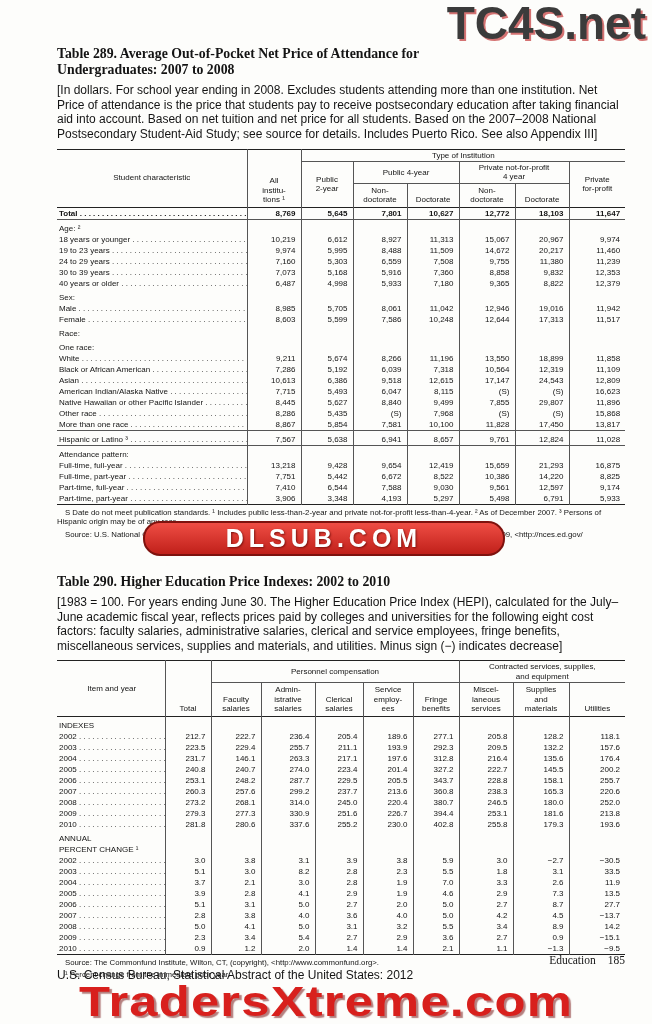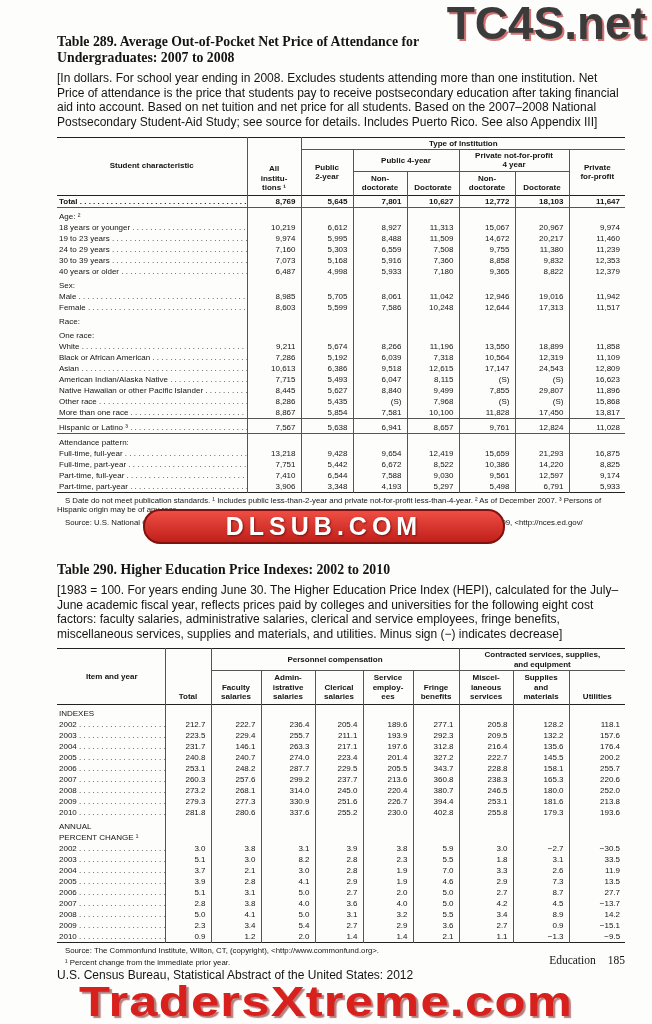--- a/index.html
+++ b/index.html
@@ -26,33 +26,33 @@
   .wm-bottom {
     position: absolute; left: 0; right: 0; bottom: -2px; text-align: center;
     font-size: 43px; font-weight: bold; color: #d8201d;
     transform: scaleX(1.18); transform-origin: center;
     text-shadow: 2px 2px 1px rgba(110,0,0,.5); letter-spacing: 1px; z-index: 5;
   }
   
   .content { position: absolute; left: 57px; top: 34px; width: 568px; }
   .t-title {
     font-family: "Liberation Serif", serif; font-size: 13.8px; font-weight: bold;
-    line-height: 1.16; white-space: pre-line; margin-bottom: 5px;
+    line-height: 1.16; white-space: pre-line; margin-bottom: 5px; margin-top: 12px;
   }
   .t2 { margin-top: 34px; }
   .note { font-size: 12px; line-height: 1.22; margin-bottom: 7px; }
   .foot { font-size: 7.8px; line-height: 1.25; margin-top: 3px; text-indent: 8px; }
   .src { position: relative; }
   
   table.t {
     border-collapse: collapse; table-layout: fixed; width: 568px; font-size: 8px;
     border-top: 1.4px solid #222; border-bottom: 1.4px solid #222;
   }
   thead th {
-    font-weight: bold; text-align: center; vertical-align: bottom;
+    font-weight: normal; text-align: center; vertical-align: bottom;
     white-space: pre-line; border-left: 1px solid #555;
     padding: 2px 2px; line-height: 1.18;
   }
   th.first { border-left: none; vertical-align: middle; }
   th.banner { vertical-align: middle; border-bottom: 1px solid #555; padding: 1px 2px; }
   th.mid { vertical-align: middle; }
   th.item { text-align: center; padding-left: 4px; }
   tbody tr:first-child td { border-top: 1px solid #222; }
   tbody td { line-height: 11px; padding: 0; vertical-align: bottom; }
   td.lbl { overflow: hidden; white-space: nowrap; padding-left: 2px; }

